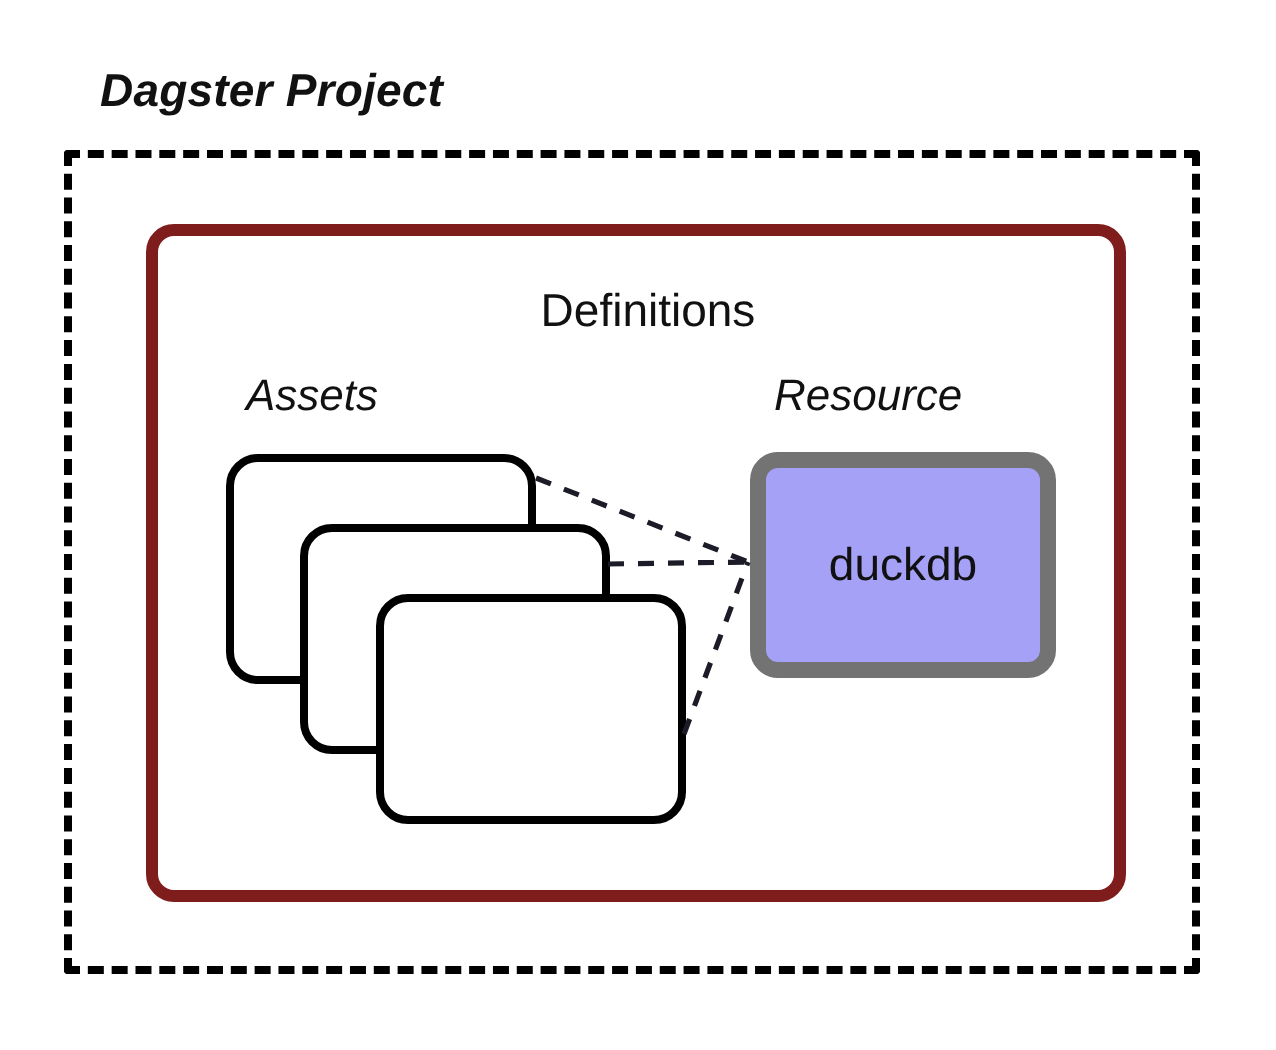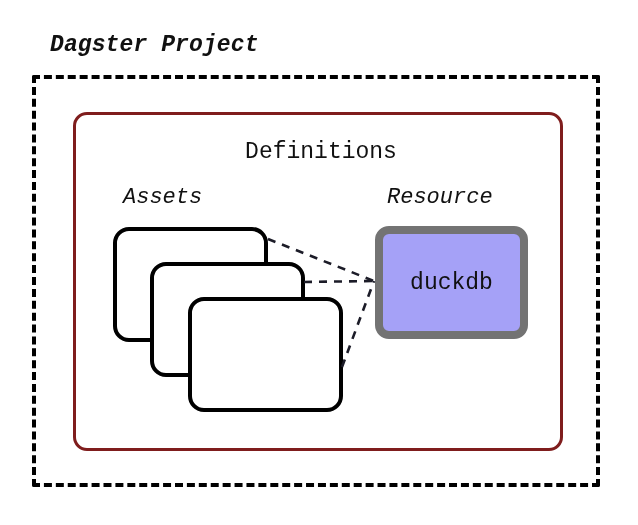--- a/index.html
+++ b/index.html
@@ -16,21 +16,20 @@
     -webkit-font-smoothing: antialiased;
   }
 
   #diagram-canvas {
     position: absolute;
     left: 0;
     top: 0;
     width: 638px;
     height: 394px;
     background: #ffffff;
-    font-family: Liberation Mono, monospace;
   }
 
   
   .project-boundary {
     position: absolute;
     left: 32px;
     top: 75px;
     width: 568px;
     height: 412px;
     box-sizing: border-box;
@@ -53,21 +52,21 @@
   }
 
   
   .definitions-box {
     position: absolute;
     left: 73px;
     top: 112px;
     width: 490px;
     height: 339px;
     box-sizing: border-box;
-    border: 3px solid #7f1d1d;
+    border: 6px solid #7f1d1d;
     border-radius: 14px;
     background: #ffffff;
   }
 
   .definitions-title {
     position: absolute;
     left: 0;
     top: 24px;
     width: 490px;
     text-align: center;

